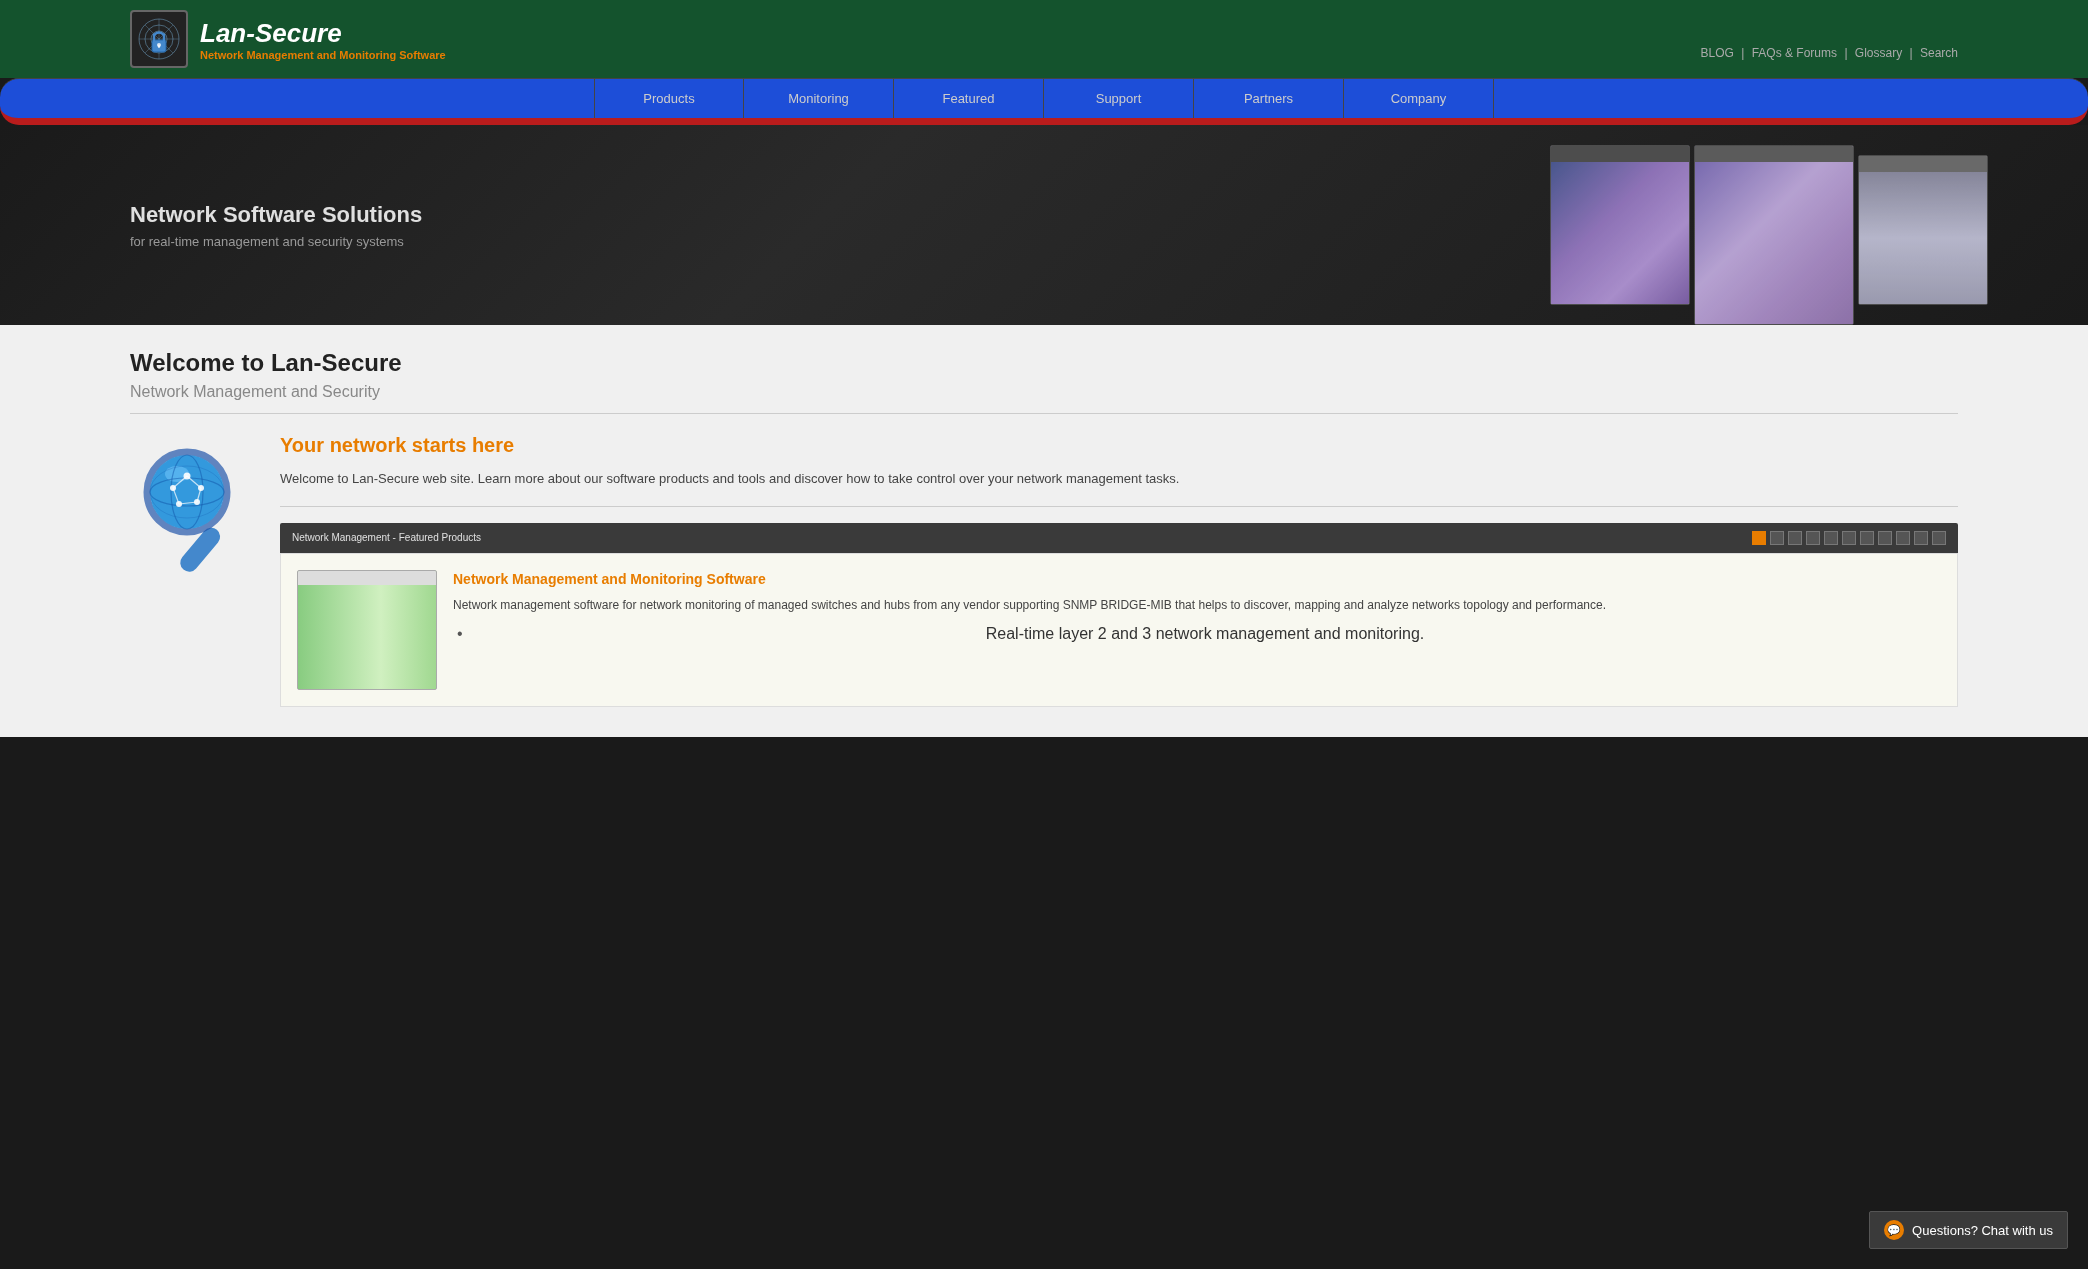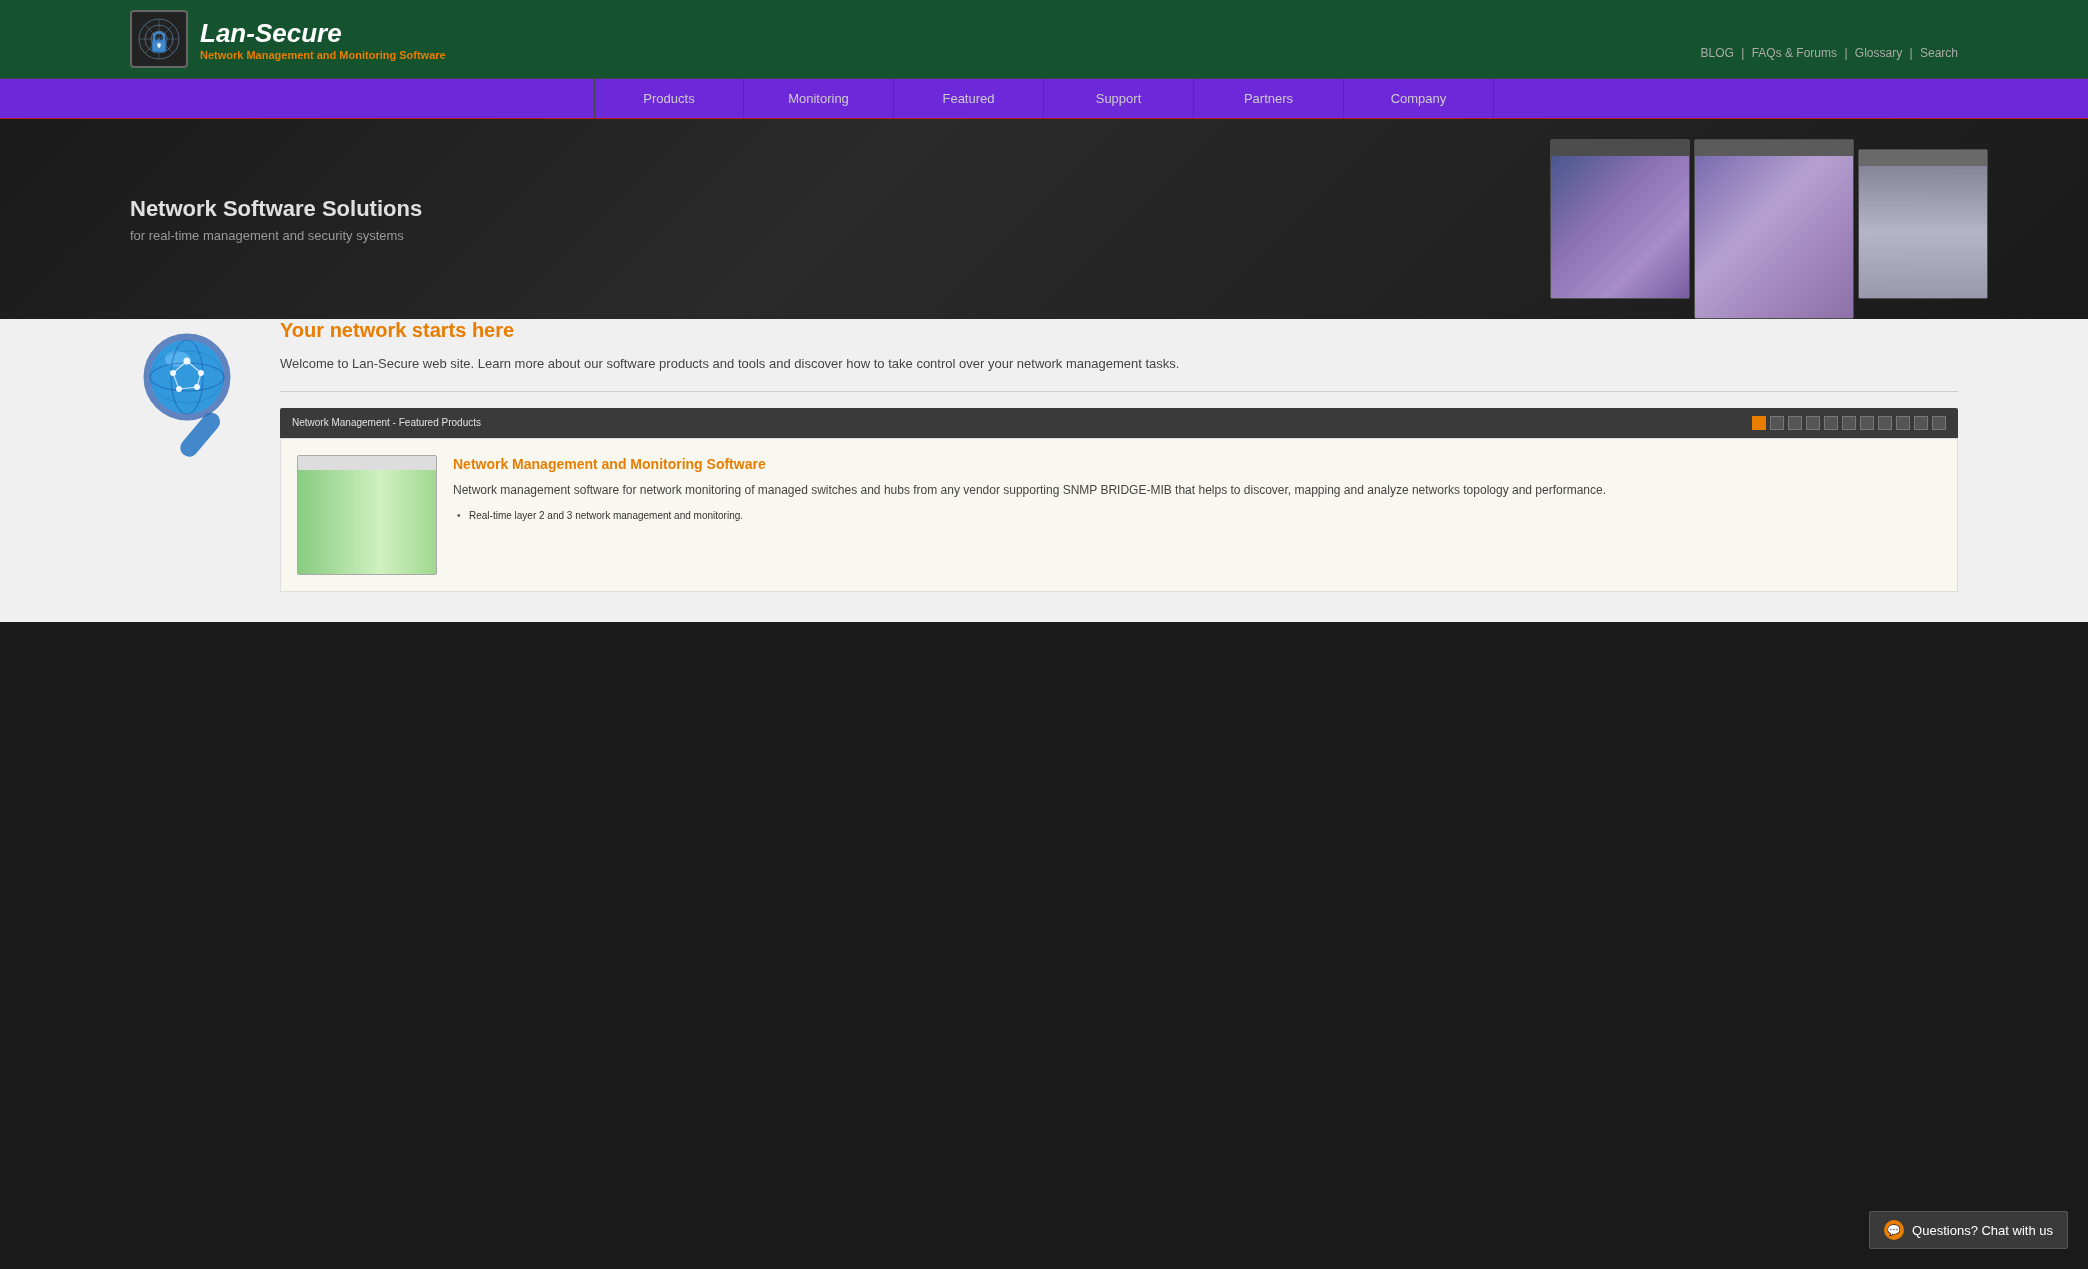--- a/index.html
+++ b/index.html
@@ -25,23 +25,24 @@
     
     #logo-title { color: #ffffff; font-size: 26px; font-style: italic; font-weight: bold; }
     #logo-subtitle { color: #e87d00; font-size: 11px; font-weight: bold; }
 
     #top-links { font-size: 12px; color: #aaa; align-self: flex-end; padding-bottom: 8px; }
     #top-links a { color: #aaa; text-decoration: none; }
     #top-links span { margin: 0 4px; }
 
     
     #nav {
-      background: #6d28d9;
+      background: #1d4ed8;
       border-top: 1px solid #444;
-      border-bottom: 1px solid #b91c1c;
+      border-bottom: 7px solid #b91c1c;
+      border-radius: 19px;
     }
     #nav ul { display: flex; list-style: none; justify-content: center; }
     #nav ul li { flex: 1; text-align: center; max-width: 150px; }
     #nav ul li a {
       display: block;
       color: #ccc;
       text-decoration: none;
       font-size: 13px;
       padding: 12px 0;
       border-right: 1px solid #444;
@@ -140,21 +141,21 @@
       border: 1px solid #aaa;
       border-radius: 2px;
       overflow: hidden;
     }
     .thumb-topbar { background: #ddd; height: 14px; }
     .thumb-content { height: calc(100% - 14px); background: linear-gradient(90deg, #88cc80 0%, #d0f0c0 60%, #a0d890 100%); }
     #product-info { flex: 1; }
     #product-info a { color: #e87d00; font-size: 14px; font-weight: bold; text-decoration: none; }
     #product-desc { color: #444; font-size: 12px; line-height: 1.6; margin: 8px 0; }
     #product-bullets { list-style: none; padding: 0; }
-    #product-bullets li { color: #333; font-size: 10px; padding: 2px 0 2px 16px; position: relative; }
+    #product-bullets li { color: #333; font-size: 16px; padding: 2px 0 2px 16px; position: relative; text-align: center; }
     #product-bullets li::before { content: "•"; position: absolute; left: 4px; color: #555; }
 
     
     #chat-widget {
       position: fixed;
       bottom: 20px;
       right: 20px;
       background: #3a3a3a;
       color: #fff;
       padding: 8px 14px;
@@ -260,20 +261,24 @@
     <div class="screenshot-mock right">
       <div class="screenshot-inner">
         <div class="ss-topbar" style="background:#777;"></div>
         <div class="ss-content" style="background: linear-gradient(180deg, #9898b0 0%, #d0d0e8 50%, #b0b0c8 100%);"></div>
       </div>
     </div>
   </div>
 </div>
 
 <div id="main">
+  <div id="welcome-section">
+    <h1>Welcome to Lan-Secure</h1>
+    <h3>Network Management and Security</h3>
+  </div>
 
   <div id="content-area">
     <div id="left-icon">
 
       <svg width="120" height="140" viewBox="0 0 120 140">
 
         <defs>
           <clipPath id="circleClip">
             <circle cx="55" cy="50" r="38"></circle>
           </clipPath>

